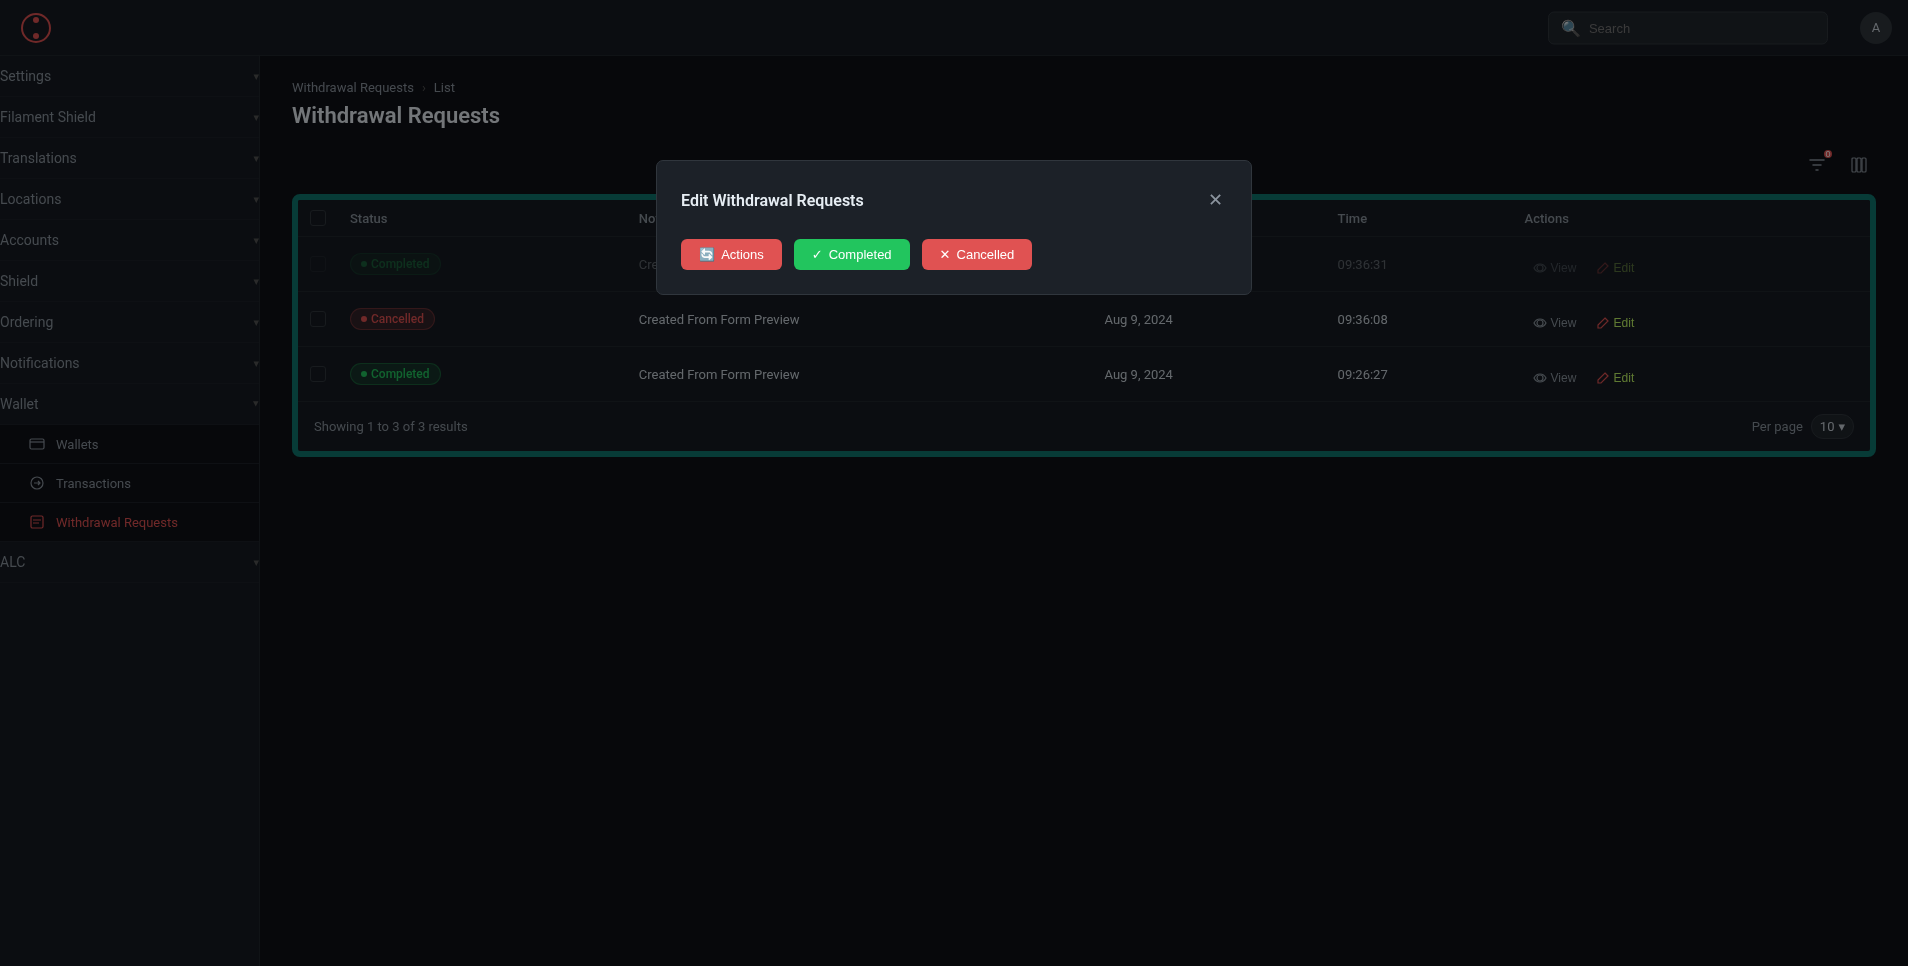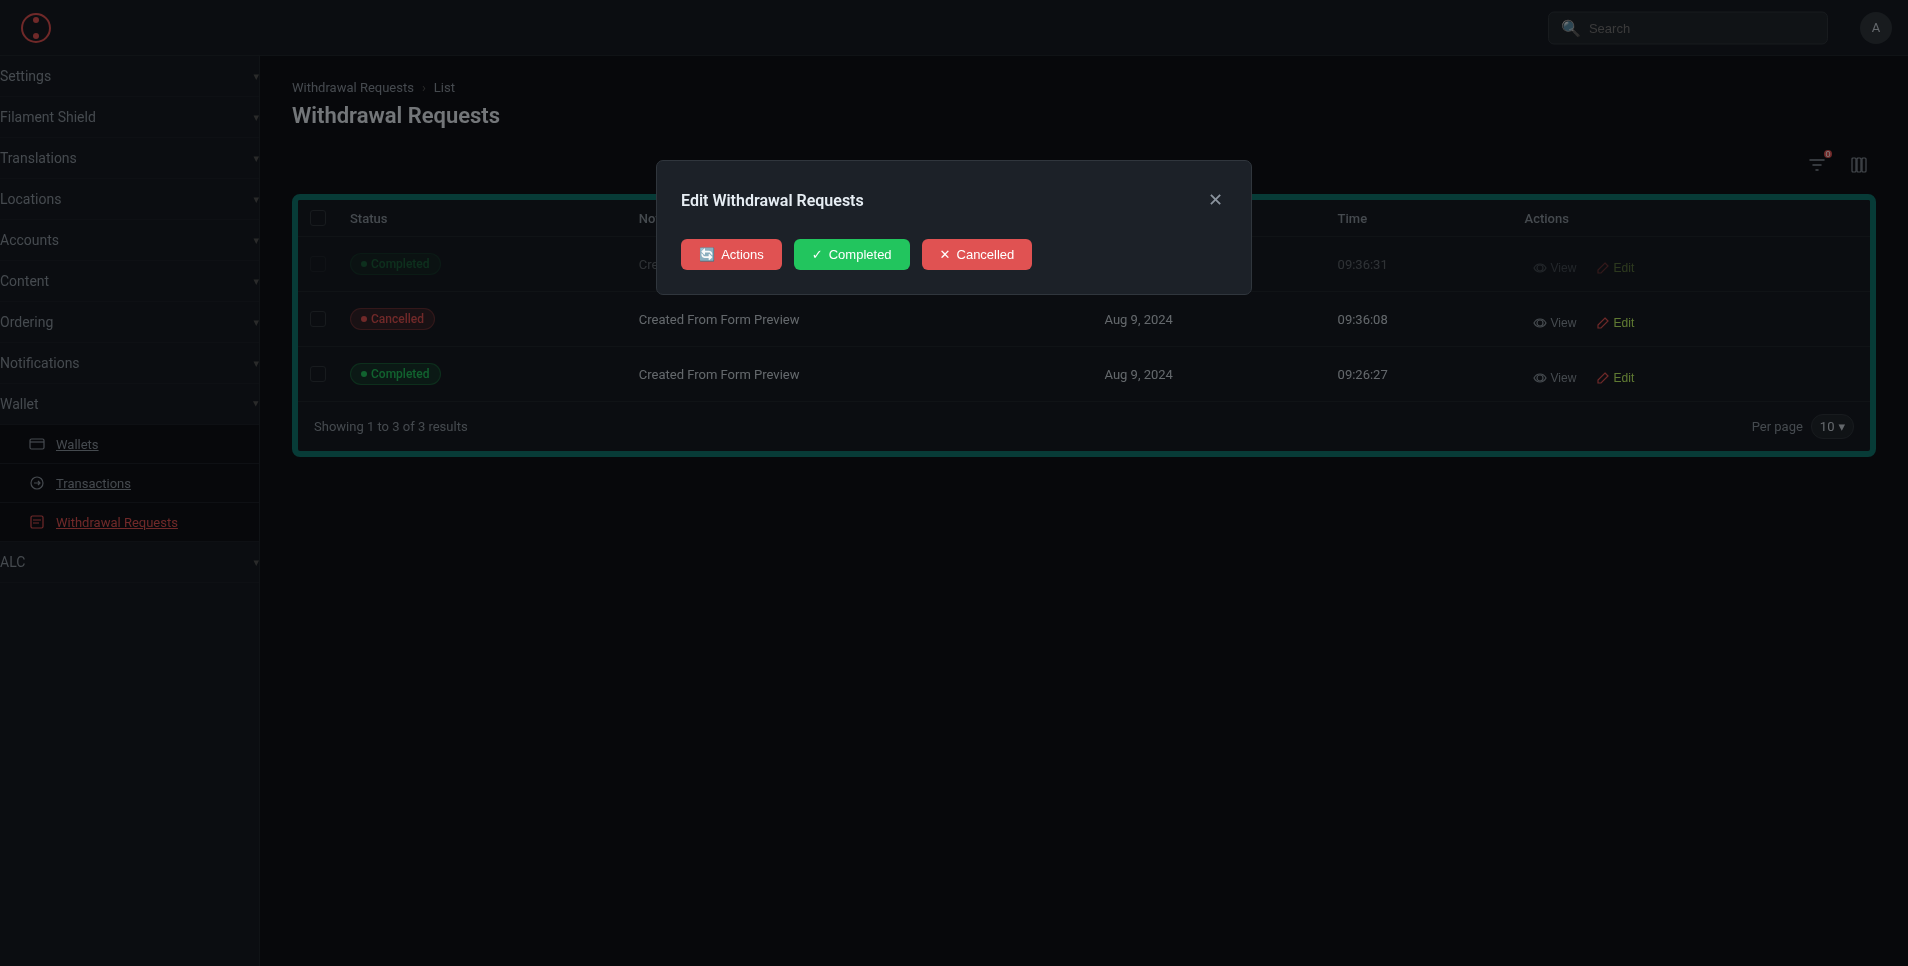--- a/index.html
+++ b/index.html
@@ -104,21 +104,20 @@
     }
     .sidebar-sub-item {
       display: flex;
       align-items: center;
       gap: 10px;
       padding: 10px 16px 10px 28px;
       font-size: 13px;
       color: #8b949e;
       cursor: pointer;
       border-bottom: 1px solid #1c2128;
-      text-decoration: underline;
     }
     .sidebar-sub-item.active { color: #e05252; }
     .sidebar-sub-item .sub-icon {
       width: 18px;
       height: 18px;
       display: flex;
       align-items: center;
       justify-content: center;
       font-size: 12px;
     }
@@ -382,21 +381,21 @@
     </div>
     <div class="sidebar-item">
       <span>Locations</span>
       <span class="chevron">▾</span>
     </div>
     <div class="sidebar-item">
       <span>Accounts</span>
       <span class="chevron">▾</span>
     </div>
     <div class="sidebar-item">
-      <span>Content</span>
+      <span>Shield</span>
       <span class="chevron">▾</span>
     </div>
     <div class="sidebar-item">
       <span>Ordering</span>
       <span class="chevron">▾</span>
     </div>
     <div class="sidebar-item">
       <span>Notifications</span>
       <span class="chevron">▾</span>
     </div>

